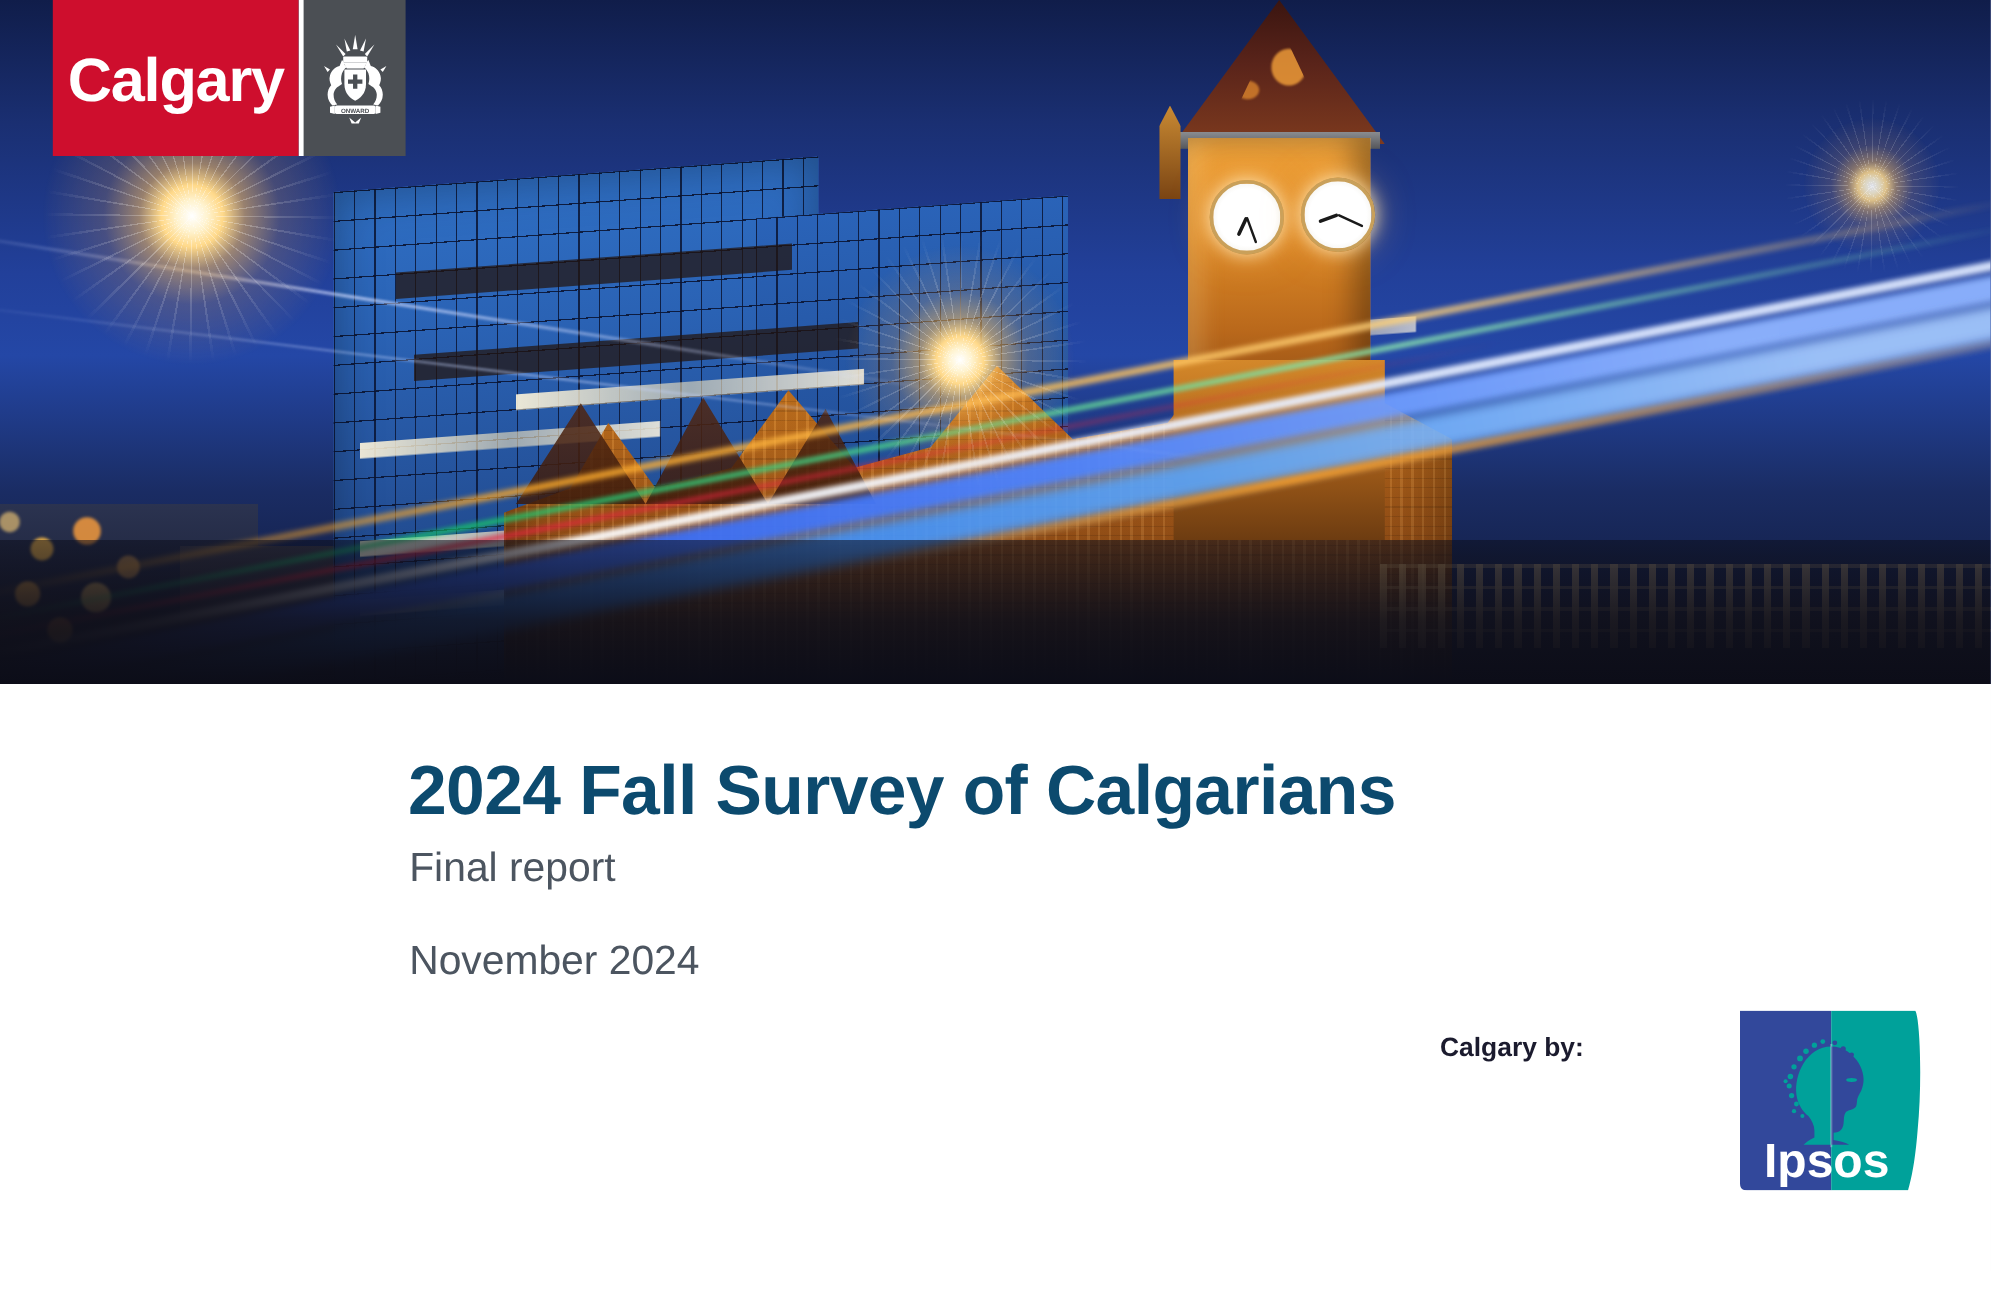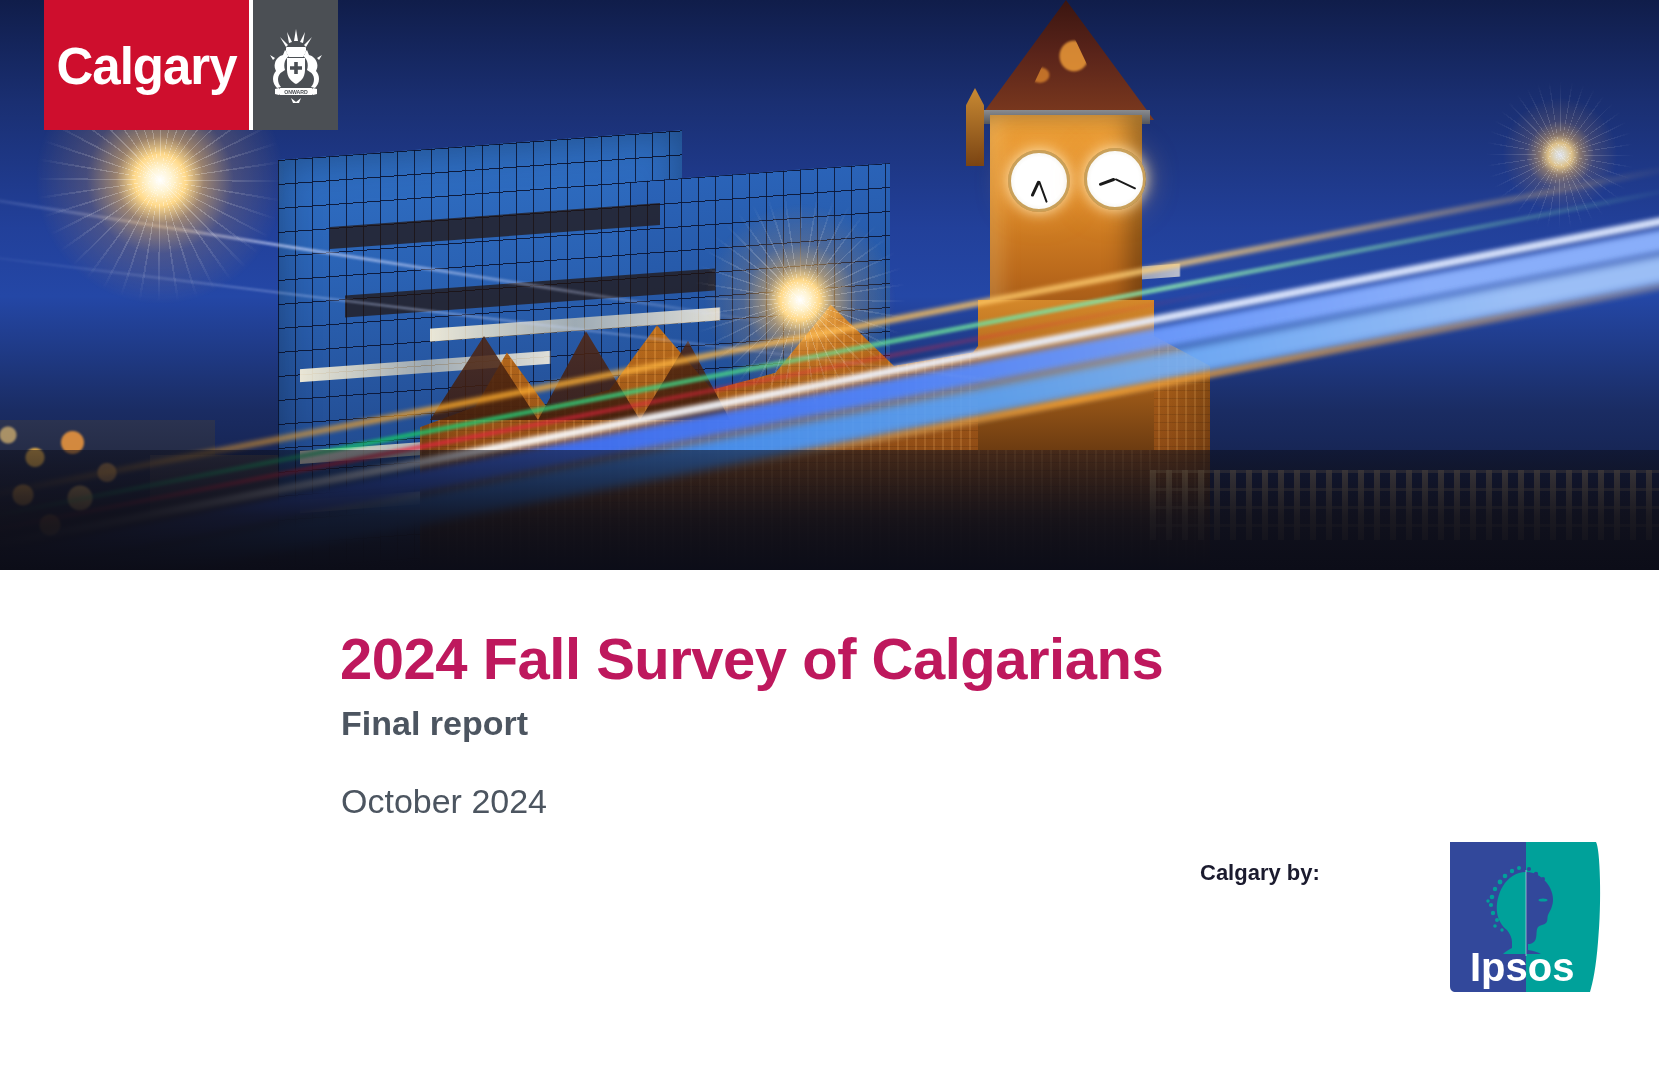--- a/index.html
+++ b/index.html
@@ -195,26 +195,26 @@
     width:89px; height:130px; background:#4b4f54;
     display:flex; align-items:center; justify-content:center;
     border-left:4px solid #ffffff;
   }
   .crest { width:62px; height:80px; }
 
   
   .content { position:absolute; left:0; top:570px; width:1659px; height:512px; background:#fff; }
   .title {
     position:absolute; left:340px; top:55px;
-    font-size:58px; font-weight:bold; color:#be185d; letter-spacing:-0.5px;
+    font-size:58px; font-weight:bold; color:#0c4a6e; letter-spacing:-0.5px;
     white-space:nowrap;
   }
   .subtitle {
     position:absolute; left:341px; top:134px;
-    font-size:34px; color:#4c5560; font-weight:bold;
+    font-size:34px; color:#4c5560; font-weight:normal;
   }
   .datetext {
     position:absolute; left:341px; top:212px;
     font-size:34px; color:#4c5560; font-weight:normal;
   }
   .prepared {
     position:absolute; left:1200px; top:290px;
     font-size:22px; font-weight:bold; color:#1b1b2e;
   }
   .ipsos {
@@ -326,21 +326,21 @@
           <path d="M26 73 l5 4 l5 -4 l-2 5 h-6 Z"></path>
         </g>
         <text x="31" y="69" font-family="Liberation Sans, sans-serif" font-size="5.2" font-weight="bold" fill="#4b4f54" text-anchor="middle">ONWARD</text>
       </svg>
     </div>
   </div>
 
   <div class="content">
     <div class="title">2024 Fall Survey of Calgarians</div>
     <div class="subtitle">Final report</div>
-    <div class="datetext">October 2024</div>
+    <div class="datetext">November 2024</div>
     <div class="prepared">Calgary by:</div>
 
     <div class="ipsos">
       <svg width="152" height="150" viewBox="0 0 152 150">
 
         <path d="M0 0 H76 V150 H6 C2 150 0 148 0 144 Z" fill="#32489b"></path>
 
         <path d="M76 0 H146 C150 6 152 60 148 100 C146 125 143 140 140 150 H76 Z" fill="#00a19a"></path>
 
         <g>

